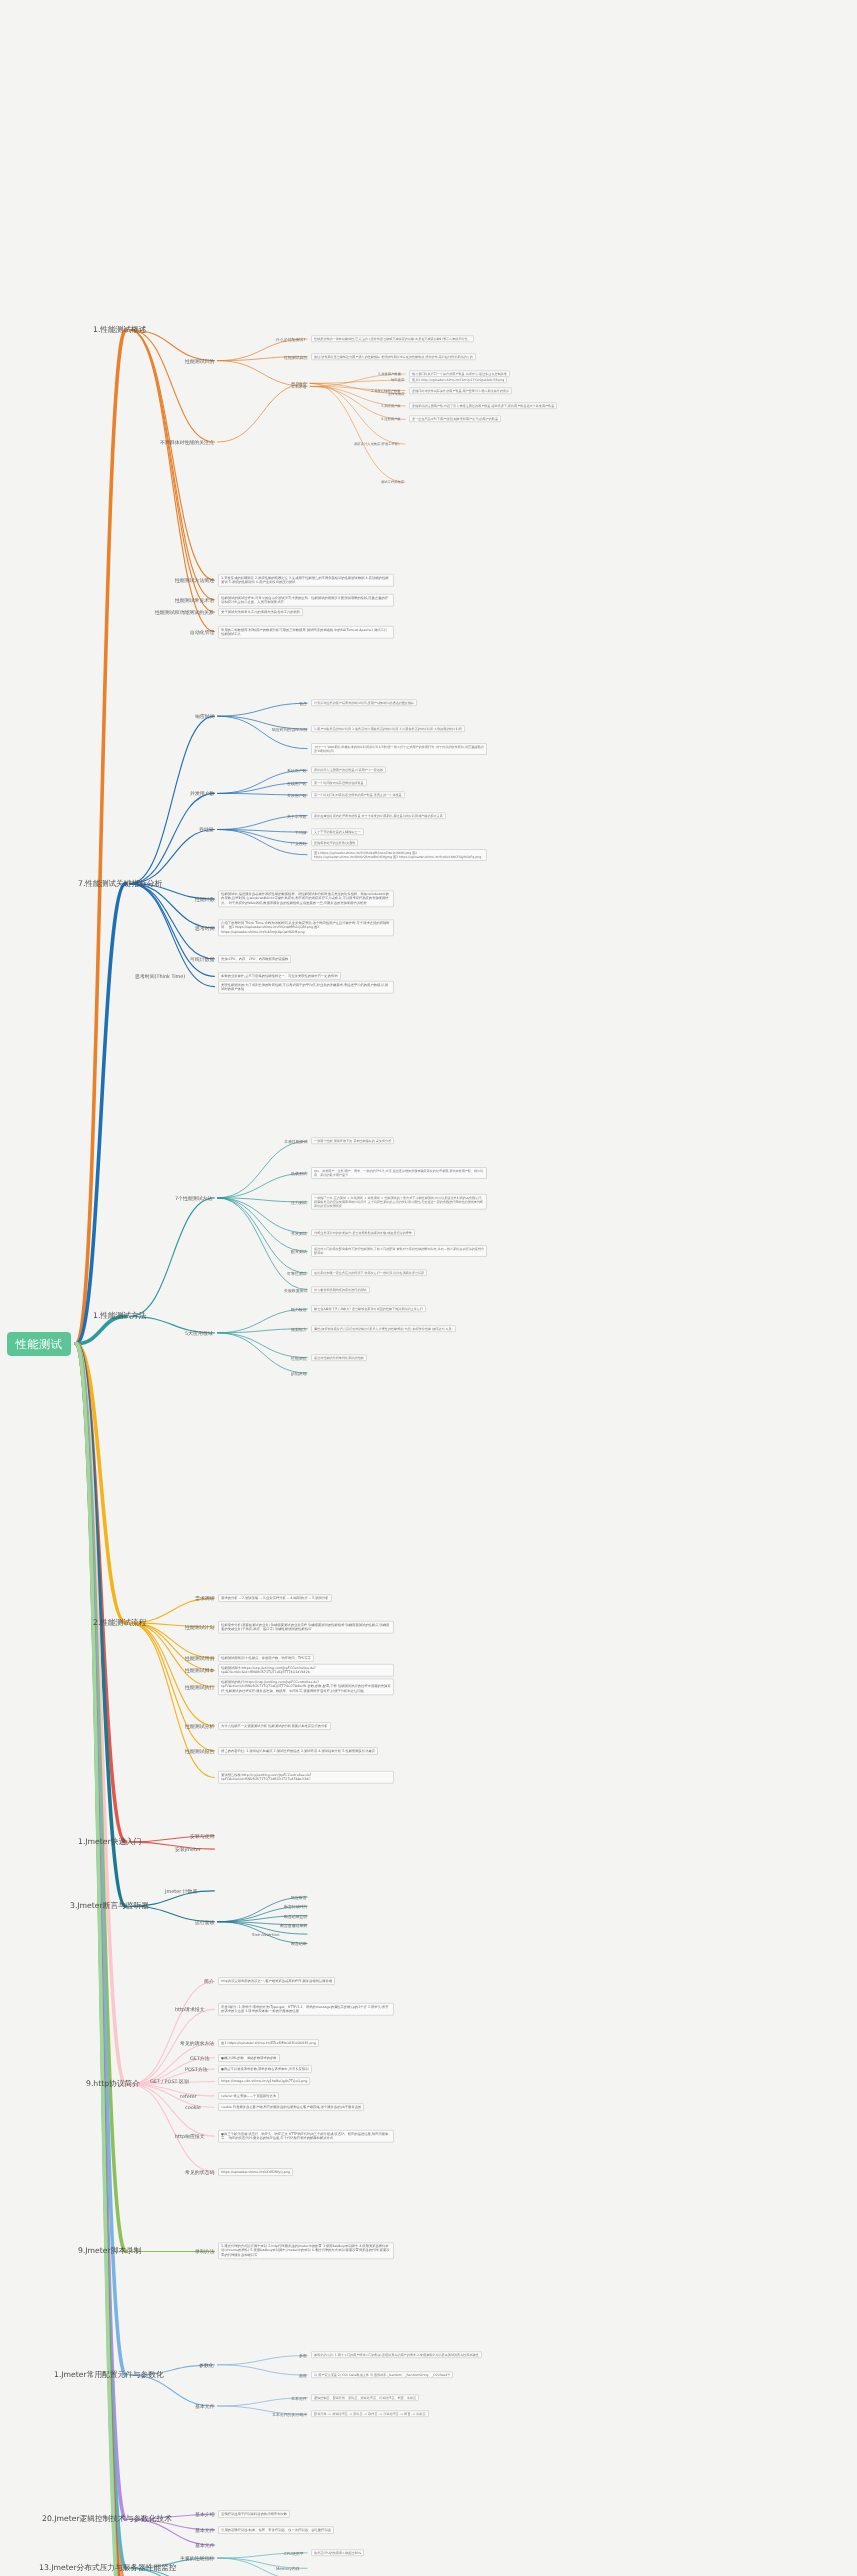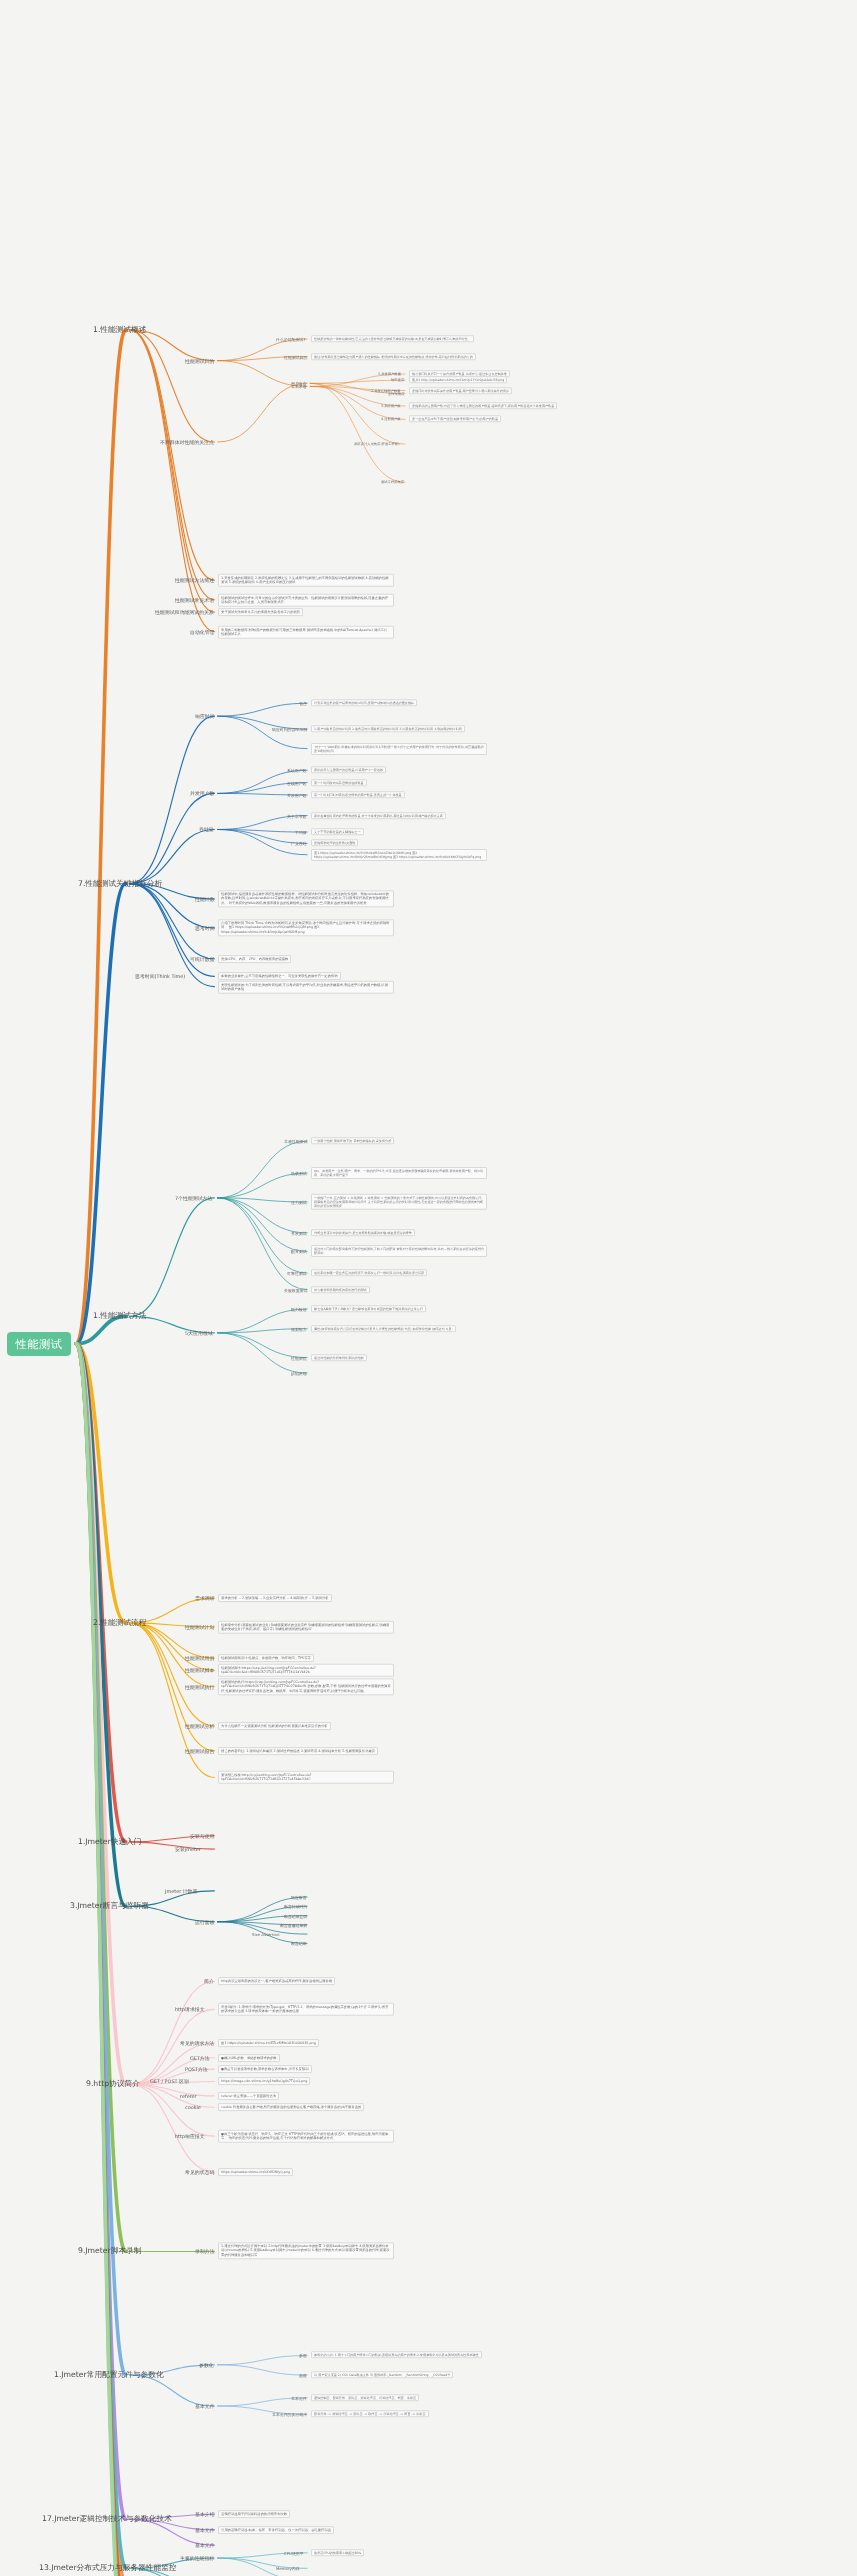--- a/index.html
+++ b/index.html
@@ -280,21 +280,21 @@
       <div class="node lvl2" style="left: 199px; top: 2365px;">参数化</div>
       <div class="node lvl3" style="left: 299px; top: 2355px;">参数</div>
       <div class="node lvl5 wrapbox boxed" style="left: 311px; top: 2355px;">参数化的目的:  1.用于不同的用户请求不同的数据,是模拟真实的用户的请求;2.使用参数化可以提高测试的真实性和准确性</div>
       <div class="node lvl3" style="left: 299px; top: 2375px;">函数</div>
       <div class="node lvl5 wrapbox boxed" style="left: 311px; top: 2375px;">1) 用户定义变量  2) CSV Data数据文件  3) 函数助手:_Random、_RandomString、_CSVRead等</div>
       <div class="node lvl2" style="left: 195px; top: 2406px;">基本元件</div>
       <div class="node lvl3" style="left: 291px; top: 2398px;">基本元件</div>
       <div class="node lvl5 wrapbox boxed" style="left: 311px; top: 2398px;">逻辑控制器、配置元件、定时器、前置处理器、后置处理器、断言、监听器</div>
       <div class="node lvl3" style="left: 272px; top: 2414px;">基本元件的执行顺序</div>
       <div class="node lvl5 wrapbox boxed" style="left: 311px; top: 2414px;">配置元件 -&gt; 前置处理器 -&gt; 定时器 -&gt; 取样器 -&gt; 后置处理器 -&gt; 断言 -&gt; 监听器</div>
-      <div class="node lvl1" style="left: 42px; top: 2519px;">17.Jmeter逻辑控制技术与参数化技术</div>
+      <div class="node lvl1" style="left: 42px; top: 2519px;">20.Jmeter逻辑控制技术与参数化技术</div>
       <div class="node lvl2" style="left: 195px; top: 2514px;">基本介绍</div>
       <div class="node lvl4 wrapbox boxed" style="left: 218px; top: 2514px;">逻辑控制器用于控制采样器的执行顺序和次数</div>
       <div class="node lvl2" style="left: 195px; top: 2530px;">基本元件</div>
       <div class="node lvl4 wrapbox boxed" style="left: 218px; top: 2530px;">公用的逻辑控制器:如果、循环、事务控制器、仅一次控制器、吞吐量控制器</div>
       <div class="node lvl2" style="left: 195px; top: 2545px;">基本元件</div>
       <div class="node lvl1" style="left: 39px; top: 2568px;">13.Jmeter分布式压力与服务器性能监控</div>
       <div class="node lvl2" style="left: 180px; top: 2558px;">主要的性能指标</div>
       <div class="node lvl3" style="left: 284px; top: 2553px;">CPU使用率</div>
       <div class="node lvl5 wrapbox boxed" style="left: 311px; top: 2553px;">服务器CPU的使用率不能超过80%</div>
       <div class="node lvl3" style="left: 276px; top: 2568px;">Memory内存</div>

